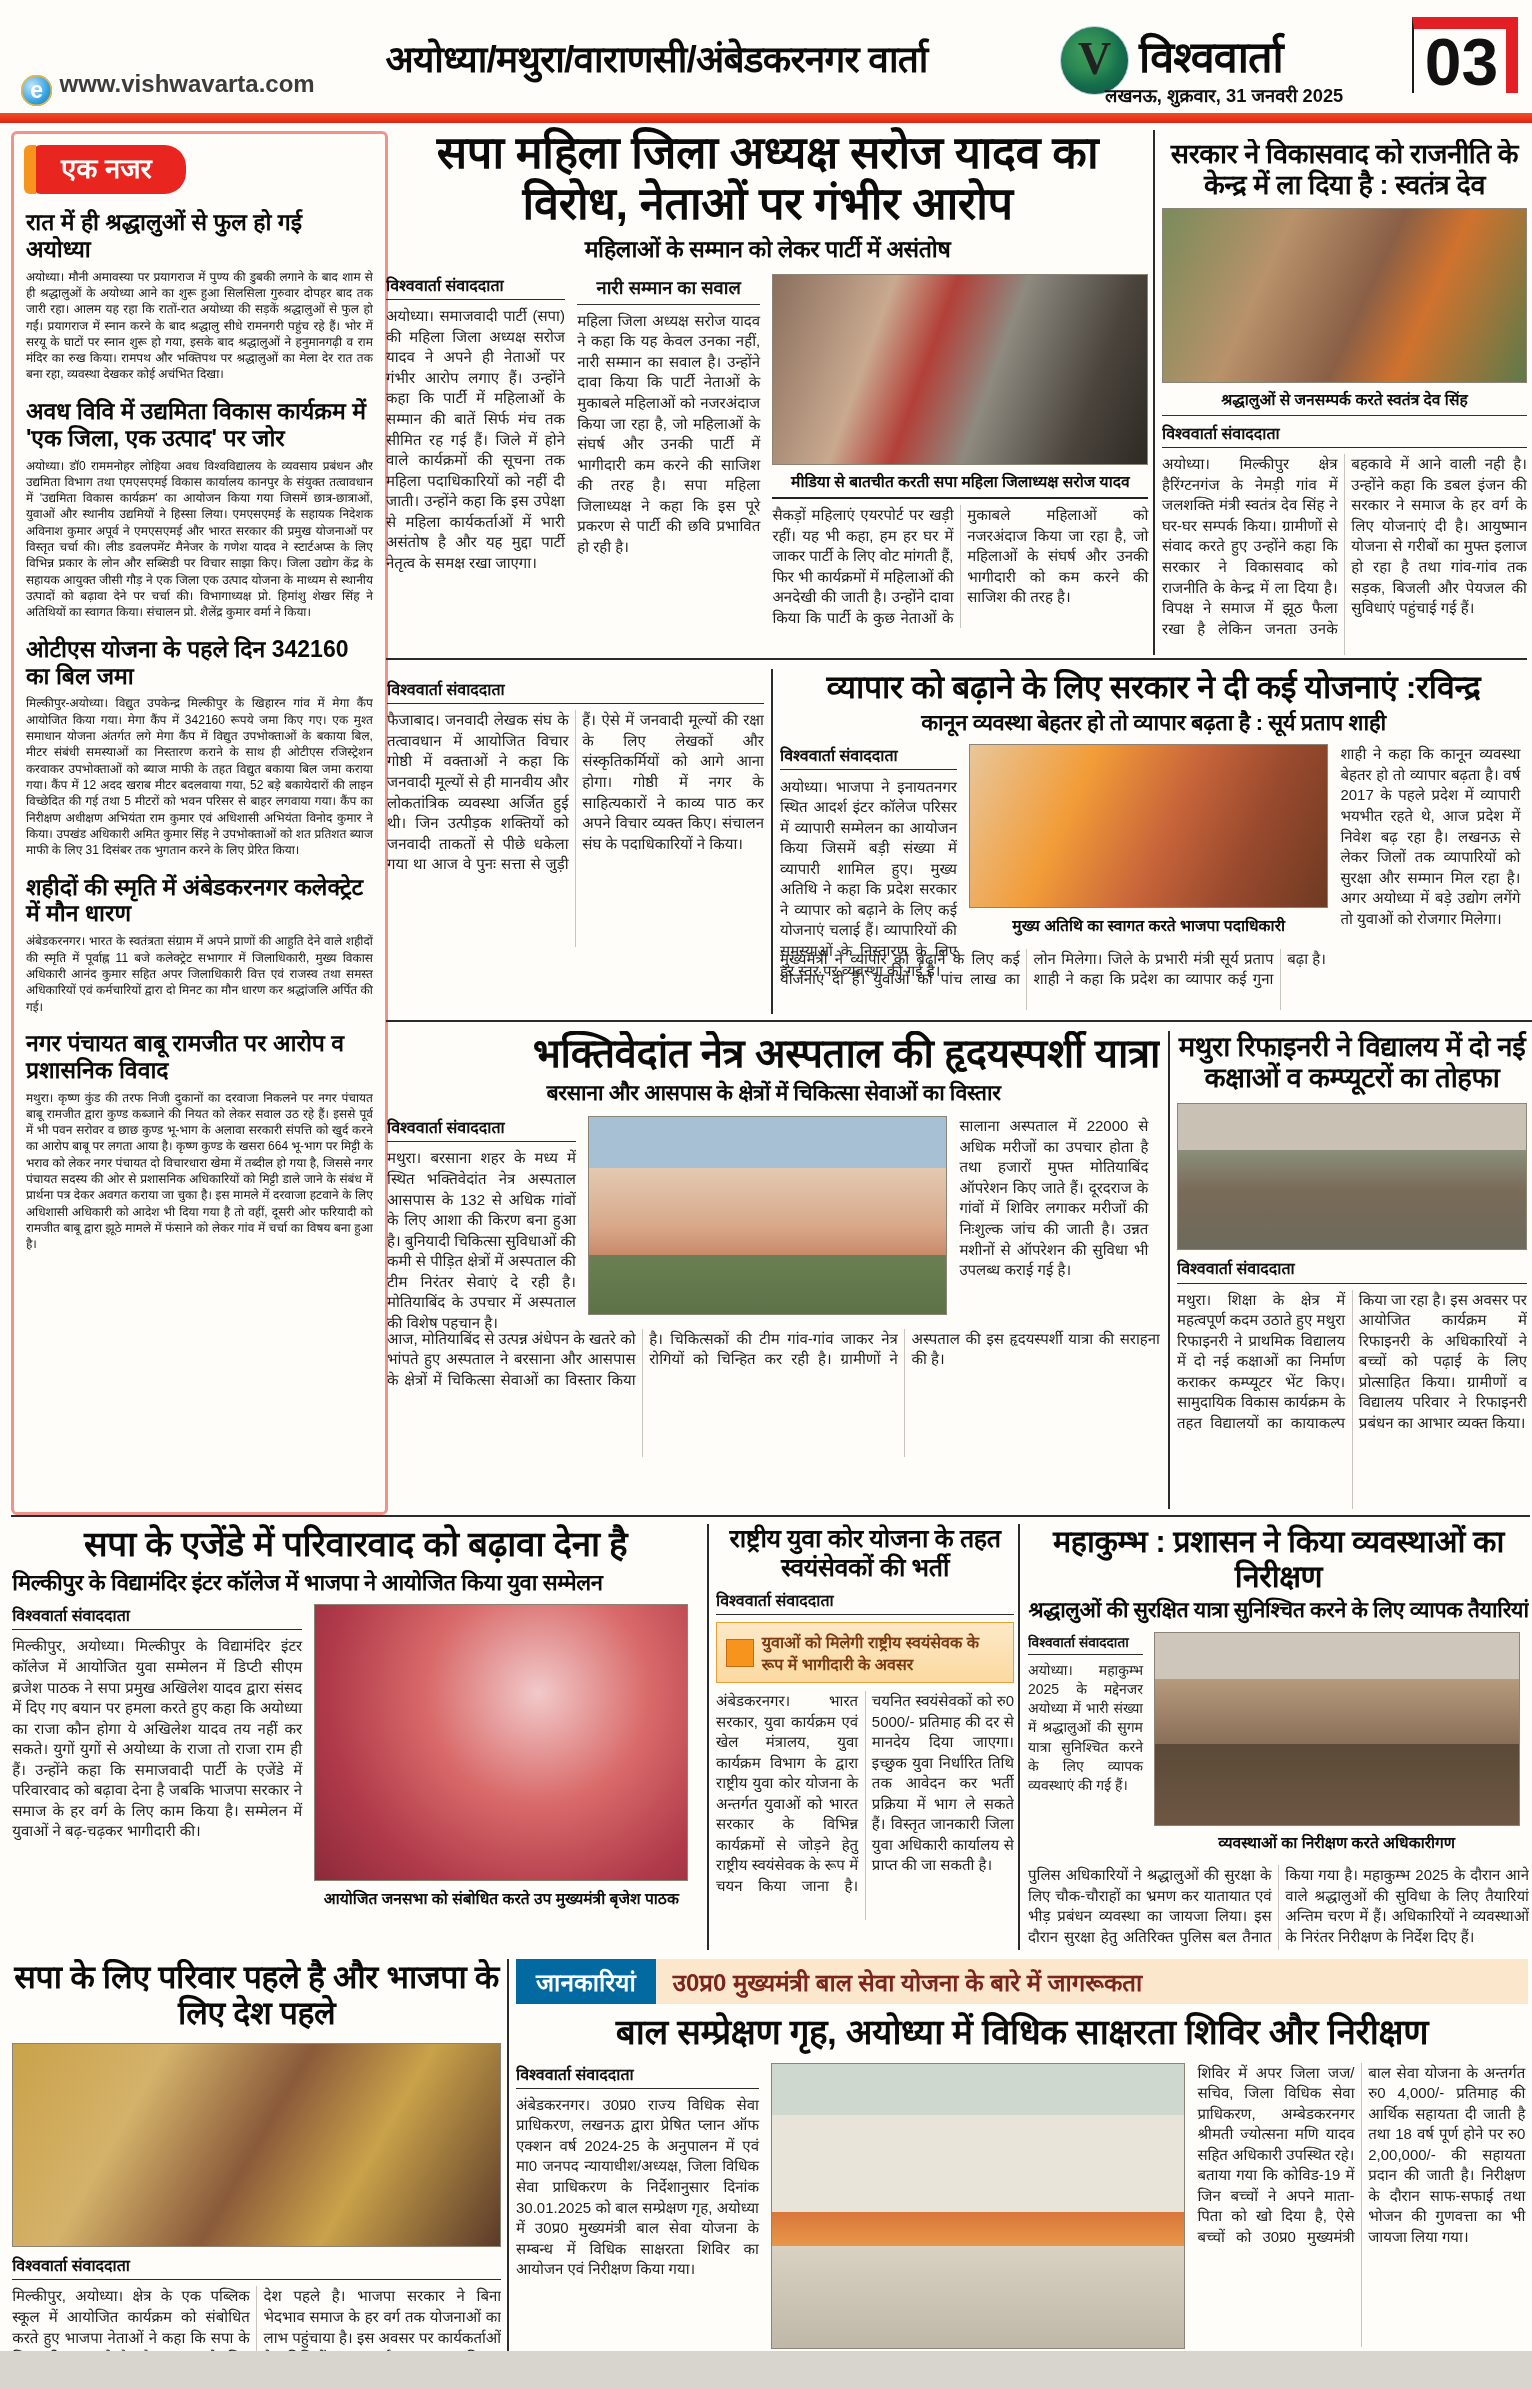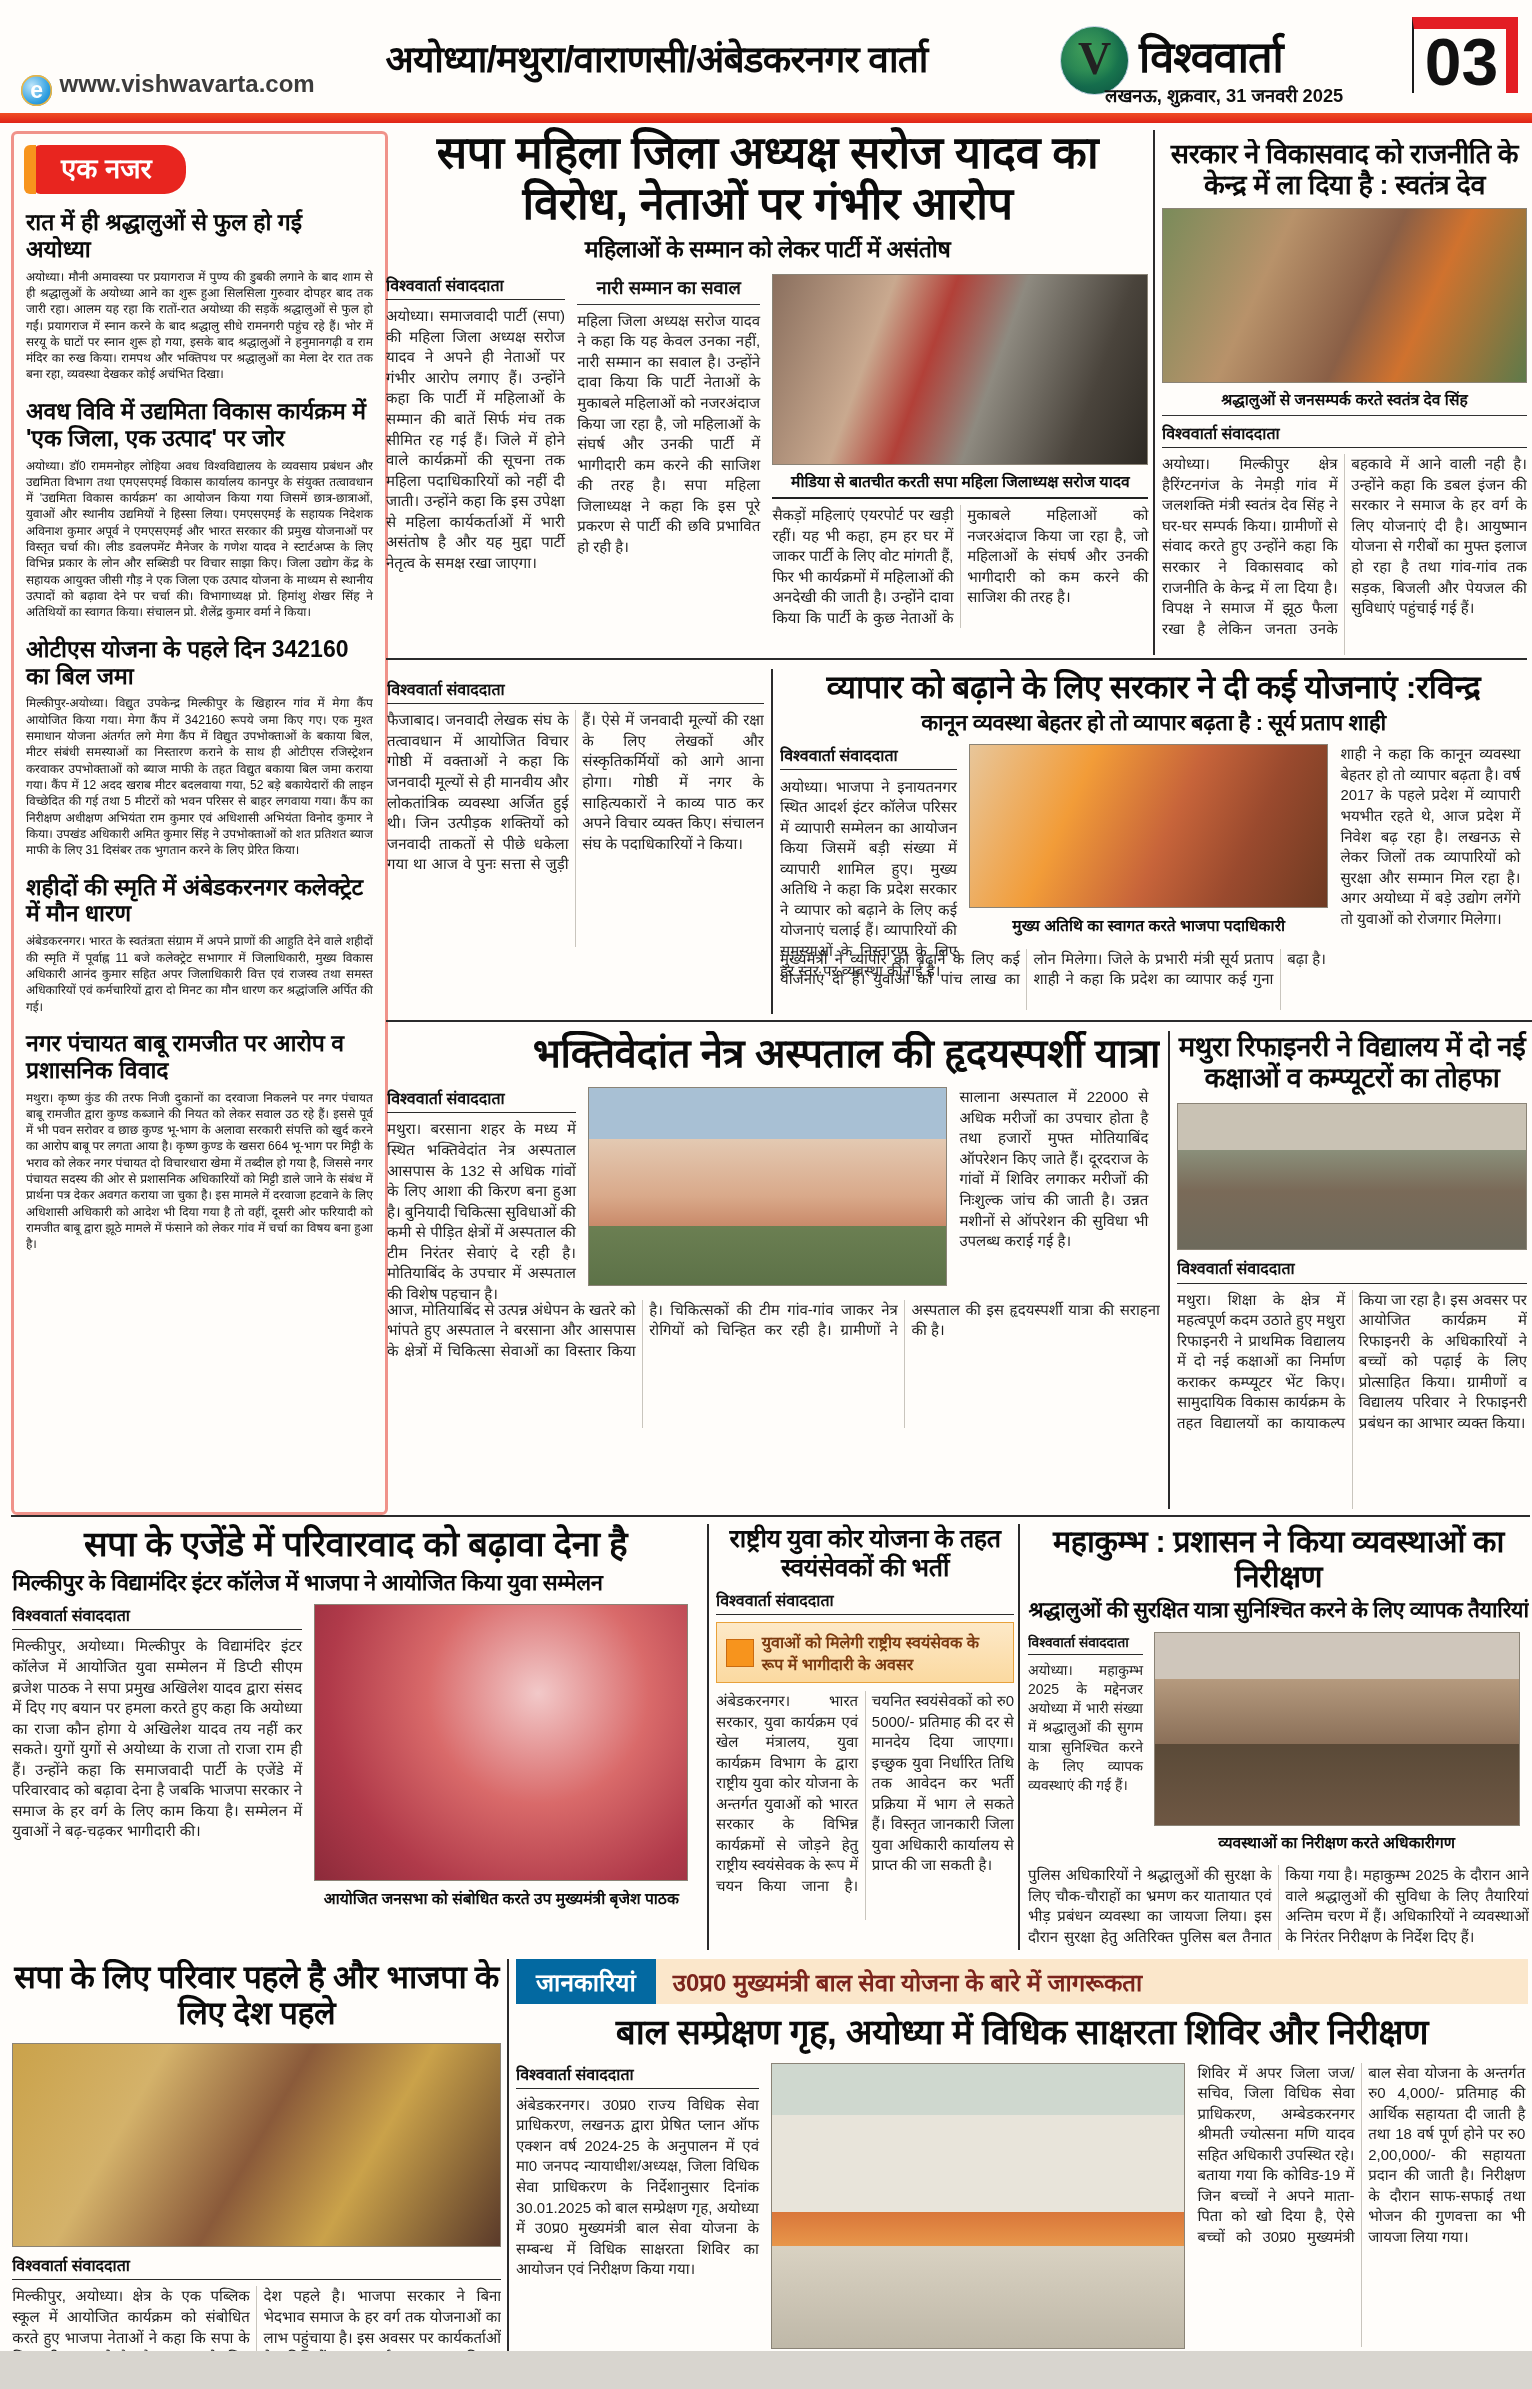--- a/index.html
+++ b/index.html
@@ -154,20 +154,21 @@
         <p class="body-txt">शाही ने कहा कि कानून व्यवस्था बेहतर हो तो व्यापार बढ़ता है। वर्ष 2017 के पहले प्रदेश में व्यापारी भयभीत रहते थे, आज प्रदेश में निवेश बढ़ रहा है। लखनऊ से लेकर जिलों तक व्यापारियों को सुरक्षा और सम्मान मिल रहा है। अगर अयोध्या में बड़े उद्योग लगेंगे तो युवाओं को रोजगार मिलेगा।</p>
       </div>
     </div>
     <p class="body-txt cols3" style="margin-top:4.6px;height:61px;">मुख्यमंत्री ने व्यापार को बढ़ाने के लिए कई योजनाएं दी हैं। युवाओं को पांच लाख का लोन मिलेगा। जिले के प्रभारी मंत्री सूर्य प्रताप शाही ने कहा कि प्रदेश का व्यापार कई गुना बढ़ा है।</p>
   </div>
 
   <div class="abs hrule" style="left:386px;top:1020px;width:1147px;"></div>
 
   <div class="abs clip" style="left:387px;top:1031px;width:773px;height:478px;">
     <h1 class="hl center" style="font-size:40px;text-align:right;">भक्तिवेदांत नेत्र अस्पताल की हृदयस्पर्शी यात्रा</h1>
+    <h3 class="hl center" style="font-size:21.4px;font-weight:700;margin-top:4.6px;">बरसाना और आसपास के क्षेत्रों में चिकित्सा सेवाओं का विस्तार</h3>
     <div style="display:flex;gap:12.2px;margin-top:10.7px;height:205px;">
       <div style="width:189px;">
         <span class="byline">विश्ववार्ता संवाददाता</span>
         <p class="body-txt">मथुरा। बरसाना शहर के मध्य में स्थित भक्तिवेदांत नेत्र अस्पताल आसपास के 132 से अधिक गांवों के लिए आशा की किरण बना हुआ है। बुनियादी चिकित्सा सुविधाओं की कमी से पीड़ित क्षेत्रों में अस्पताल की टीम निरंतर सेवाएं दे रही है। मोतियाबिंद के उपचार में अस्पताल की विशेष पहचान है।</p>
       </div>
       <div style="width:359px;">
         <div class="photo" style="height:197px;background:linear-gradient(180deg,#a8c0d4 0%,#a8c0d4 26%,#e3c9b2 26%,#d9a98a 55%,#c98a6a 70%,#6b7f52 70%,#5d7248 100%);"></div>
       </div>
       <div style="width:189px;">
         <p class="body-txt">सालाना अस्पताल में 22000 से अधिक मरीजों का उपचार होता है तथा हजारों मुफ्त मोतियाबिंद ऑपरेशन किए जाते हैं। दूरदराज के गांवों में शिविर लगाकर मरीजों की निःशुल्क जांच की जाती है। उन्नत मशीनों से ऑपरेशन की सुविधा भी उपलब्ध कराई गई है।</p>

